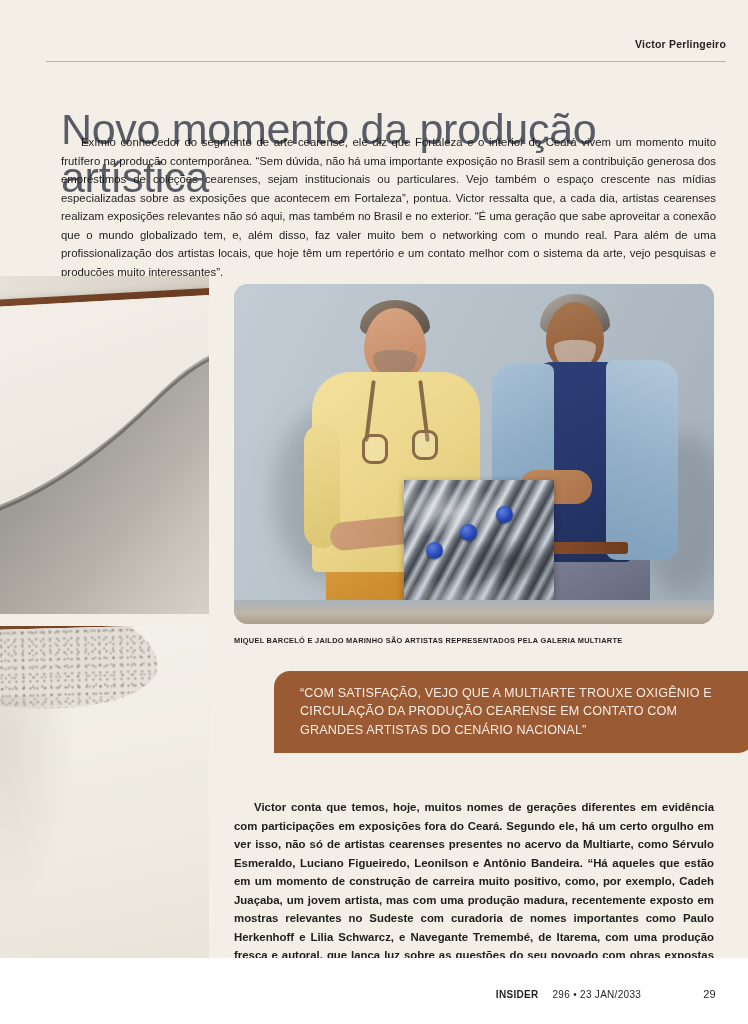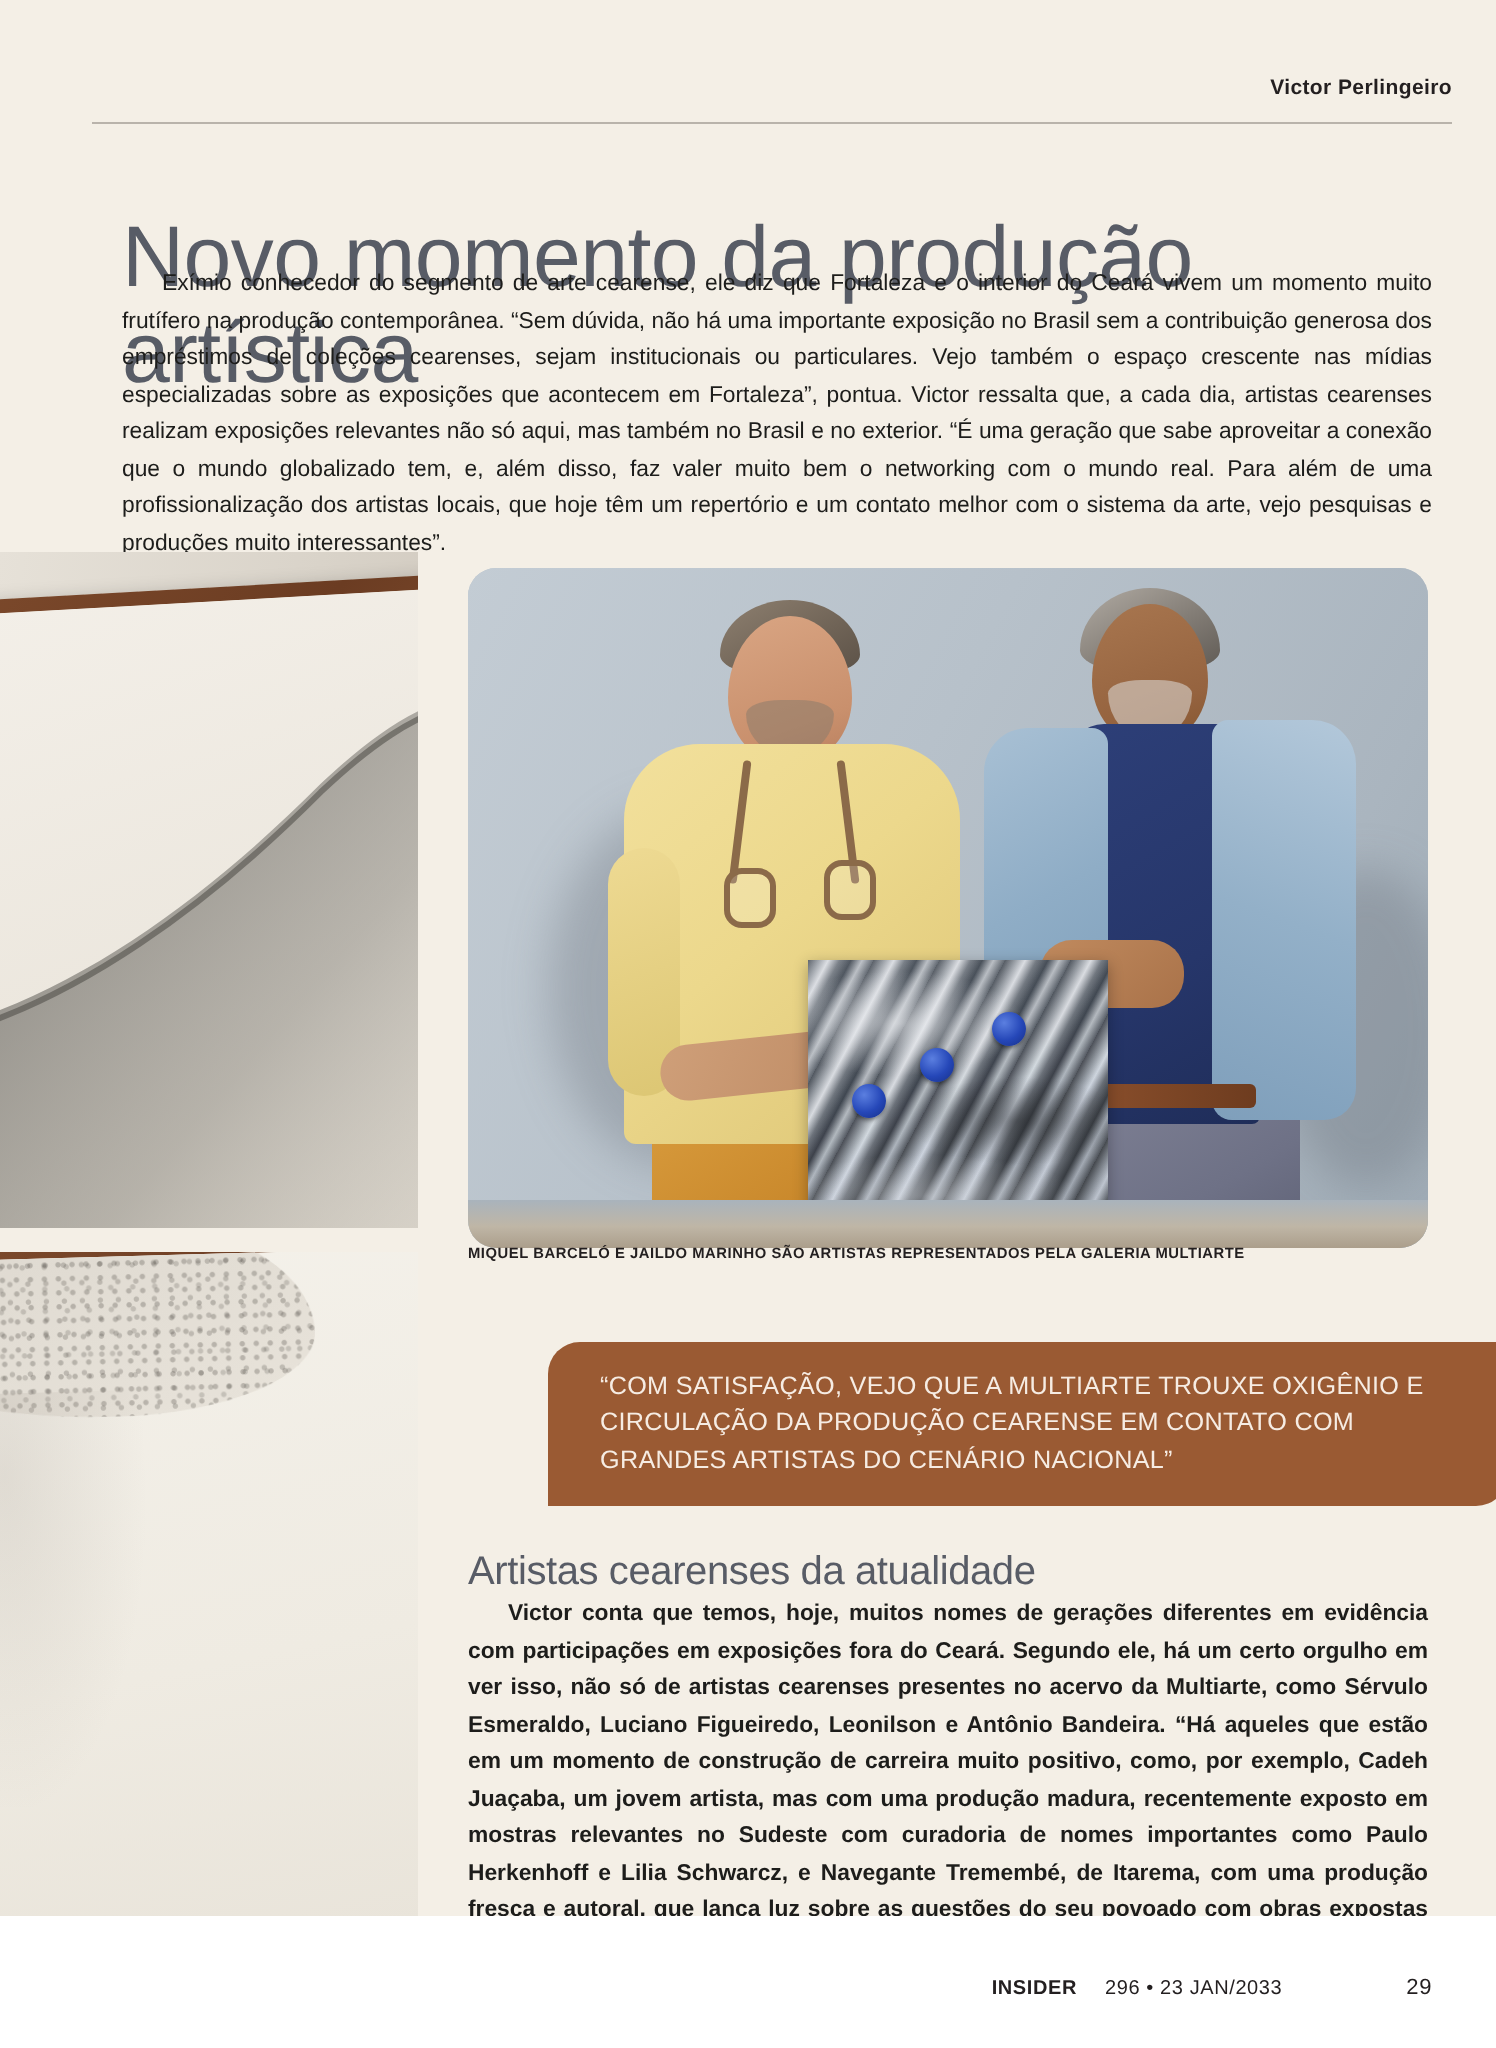--- a/index.html
+++ b/index.html
@@ -373,21 +373,21 @@
   .panel-leg {
     position: absolute;
     left: 112px; top: 330px;
     width: 22px; height: 18px;
     background: linear-gradient(160deg, #c69b68 0%, #a87c4c 100%);
   }
   
   .caption {
     position: absolute;
     left: 234px;
-    top: 622px;
+    top: 636px;
     width: 480px;
     font-size: 7.4px;
     font-weight: bold;
     letter-spacing: 0.28px;
     color: #231f20;
   }
   
   .pullquote {
     position: absolute;
     left: 234px;
@@ -544,21 +544,20 @@
       <div class="disc disc-3"></div>
     </div>
 
     <div class="ph-floor"></div>
   </div>
 
   <div class="caption">MIQUEL BARCELÓ E JAILDO MARINHO SÃO ARTISTAS REPRESENTADOS PELA GALERIA MULTIARTE</div>
 
   <blockquote class="pullquote">“COM SATISFAÇÃO, VEJO QUE A MULTIARTE TROUXE OXIGÊNIO E CIRCULAÇÃO DA PRODUÇÃO CEARENSE EM CONTATO COM GRANDES ARTISTAS DO CENÁRIO NACIONAL”</blockquote>
 
-  <h2 class="subhead">Artistas cearenses da atualidade</h2>
 
   <p class="body2">Victor conta que temos, hoje, muitos nomes de gerações diferentes em evidência com participações em exposições fora do Ceará. Segundo ele, há um certo orgulho em ver isso, não só de artistas cearenses presentes no acervo da Multiarte, como Sérvulo Esmeraldo, Luciano Figueiredo, Leonilson e Antônio Bandeira. “Há aqueles que estão em um momento de construção de carreira muito positivo, como, por exemplo, Cadeh Juaçaba, um jovem artista, mas com uma produção madura, recentemente exposto em mostras relevantes no Sudeste com curadoria de nomes importantes como Paulo Herkenhoff e Lilia Schwarcz, e Navegante Tremembé, de Itarema, com uma produção fresca e autoral, que lança luz sobre as questões do seu povoado com obras expostas em feiras de arte em São Paulo”, ressalta.</p>
 
   <div class="footer">
     <div class="footer-inner">
       <span class="footer-brand">INSIDER</span>
       <span class="footer-meta">296 • 23 JAN/2033</span>
       <span class="footer-page">29</span>
     </div>
   </div>

